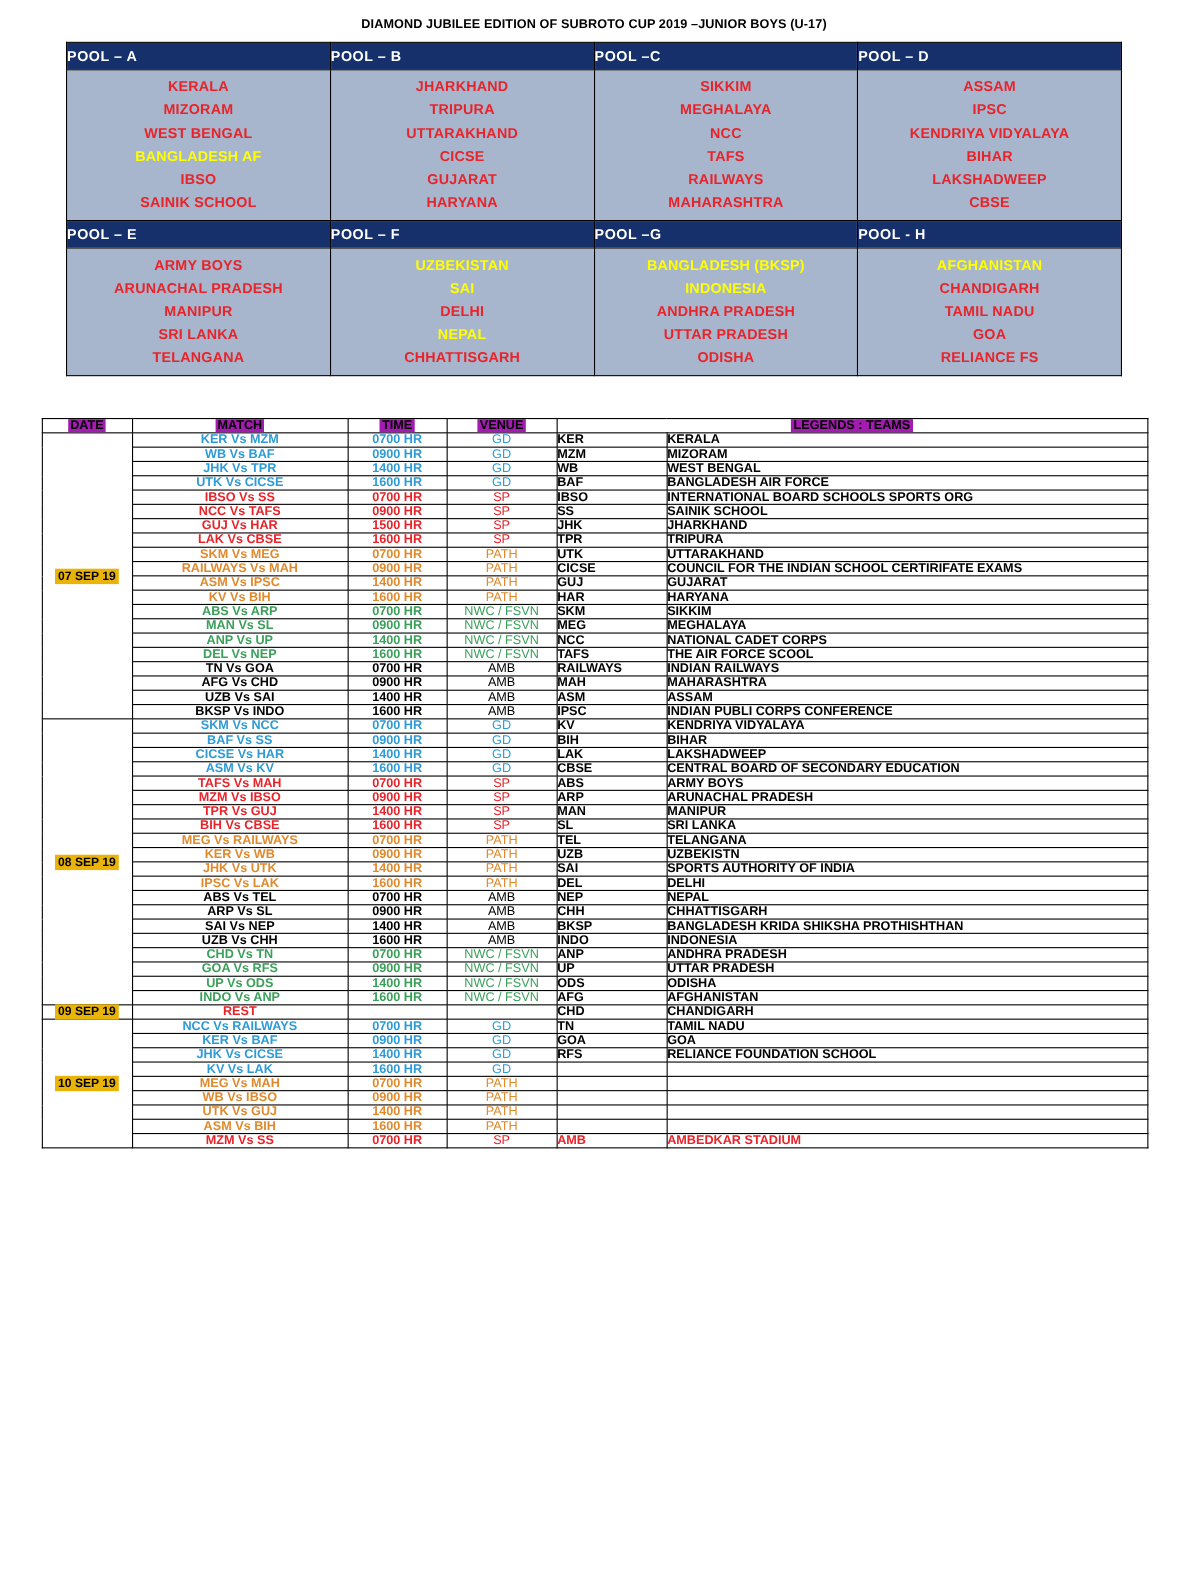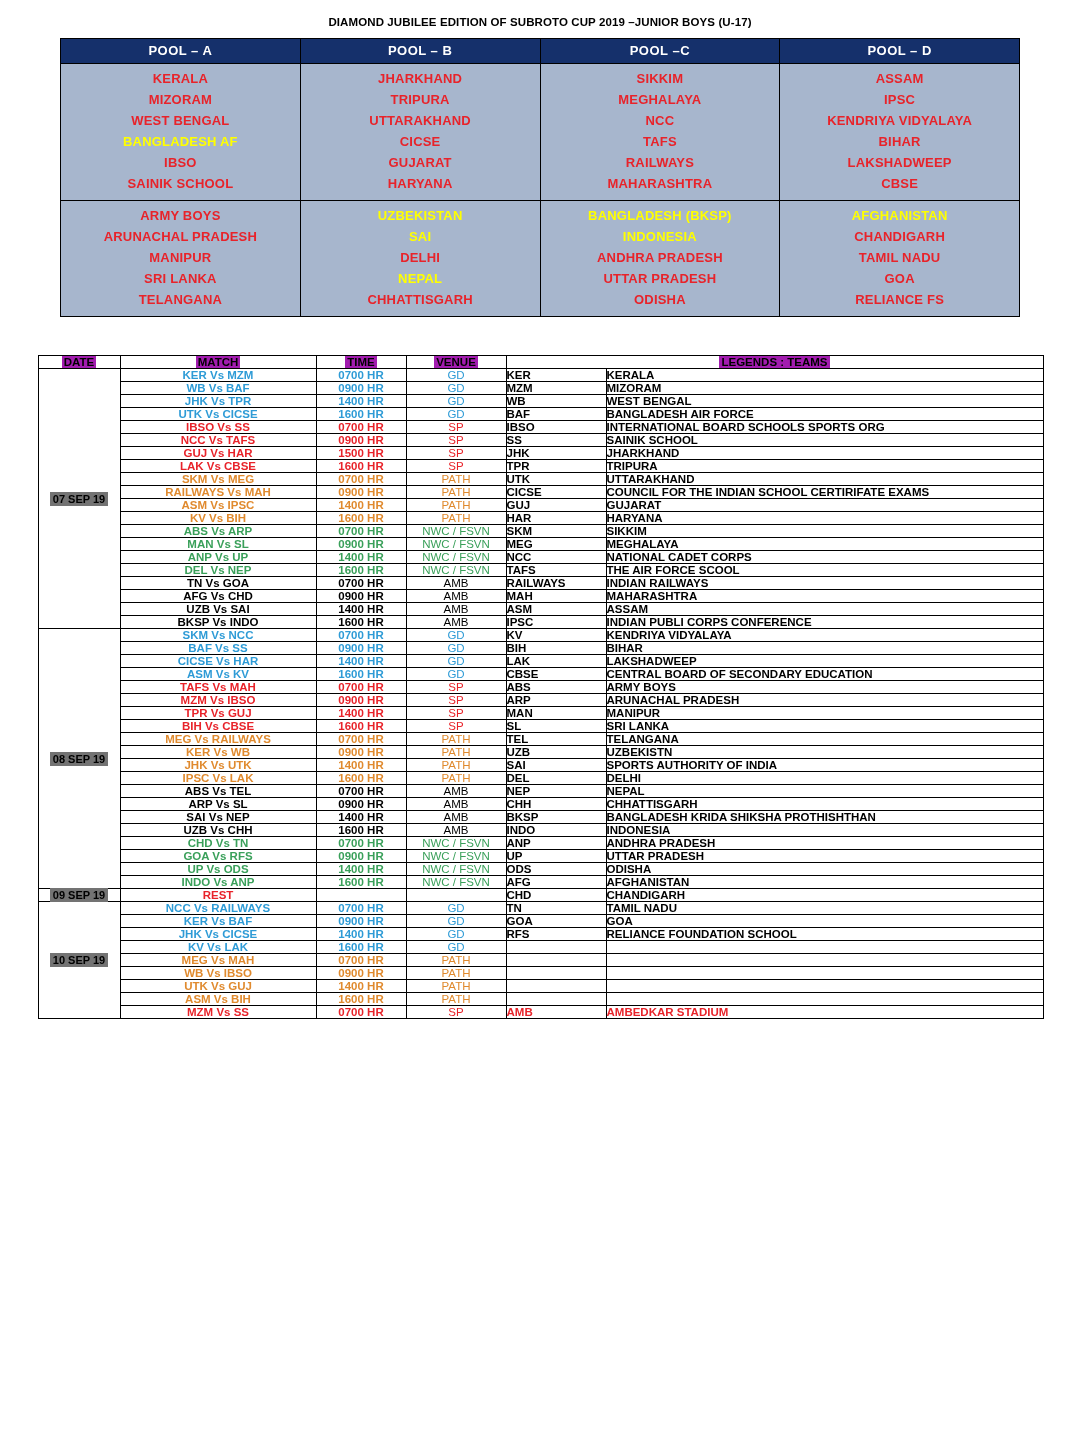--- a/index.html
+++ b/index.html
@@ -42,21 +42,21 @@
   table.pools td {
     border: 1px solid #000;
     padding: 0;
     vertical-align: top;
   }
   .pool-head {
     background: #15306b;
     color: #ffffff;
     font-weight: bold;
     font-size: 13px;
-    text-align: center;
+    text-align: left;
     padding: 4px 0 5px 0;
     letter-spacing: 0.5px;
   }
   .pool-body {
     background: #a7b6cd;
     padding: 4px 0 6px 0;
   }
   .pool-body .team {
     text-align: center;
     font-weight: bold;
@@ -97,21 +97,21 @@
     background: #a21caf;
     padding: 0 2px;
   }
   .date-cell {
     text-align: center;
     vertical-align: middle;
     font-weight: bold;
     font-size: 11px;
   }
   .date-cell span {
-    background: #737373;
+    background: #eab308;
     padding: 1px 3px;
   }
   .m-cell {
     text-align: center;
     font-weight: bold;
     padding: 2px 0 3px 0;
     white-space: nowrap;
   }
   .t-cell {
     text-align: center;
@@ -244,20 +244,34 @@
                 <div class="team-line">
                   <div class="team">BIHAR</div>
                 </div>
                 <div class="team-line">
                   <div class="team">LAKSHADWEEP</div>
                 </div>
                 <div class="team-line">
                   <div class="team">CBSE</div>
                 </div>
               </div>
+            </td>
+          </tr>
+          <tr>
+            <td>
+              <div class="pool-head">POOL – E</div>
+            </td>
+            <td>
+              <div class="pool-head">POOL – F</div>
+            </td>
+            <td>
+              <div class="pool-head">POOL –G</div>
+            </td>
+            <td>
+              <div class="pool-head">POOL - H</div>
             </td>
           </tr>
           <tr>
             <td>
               <div class="pool-body">
                 <div class="team-line">
                   <div class="team">ARMY BOYS</div>
                 </div>
                 <div class="team-line">
                   <div class="team">ARUNACHAL PRADESH</div>

